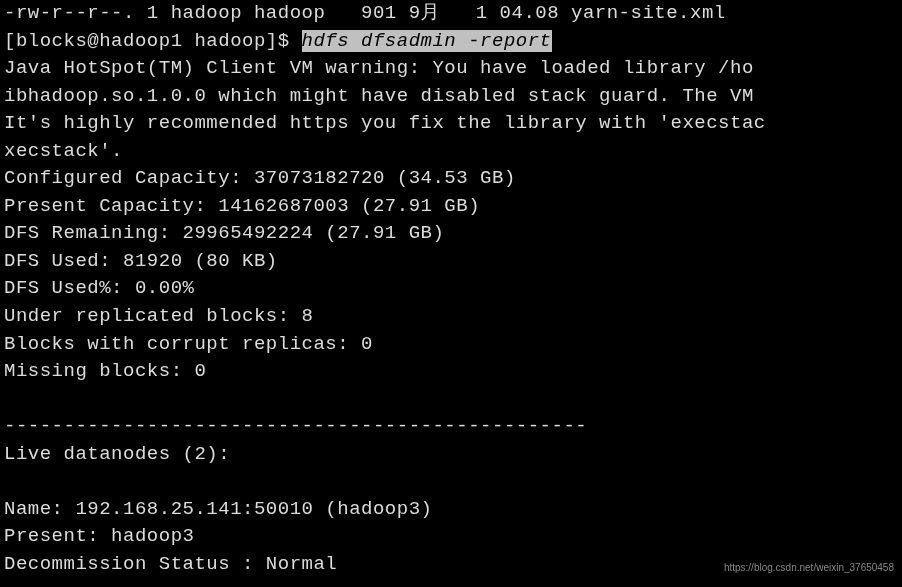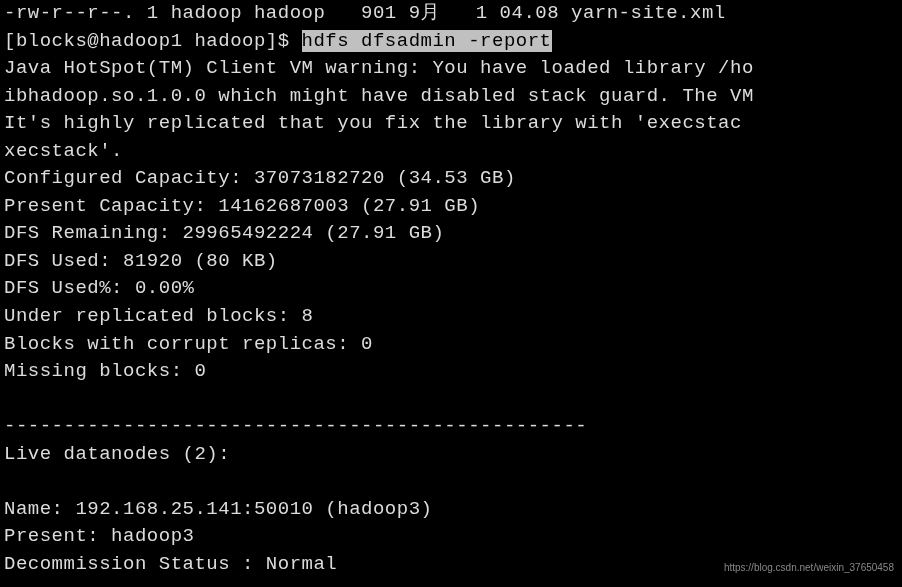--- a/index.html
+++ b/index.html
@@ -19,39 +19,40 @@
       position: relative;
       padding: 0 4px;
     }
     .terminal {
       white-space: pre;
       letter-spacing: 0.5px;
     }
     .highlight {
       background: #c0c0c0;
       color: #000000;
+      font-style: italic;
     }
     .watermark {
       position: absolute;
       bottom: 12px;
       right: 8px;
       color: #888888;
       font-family: Arial, sans-serif;
       font-size: 10px;
       letter-spacing: 0;
     }
   </style>
 </head>
 <body>
 
 <div class="terminal"><span>-rw-r--r--. 1 hadoop hadoop   901 9月   1 04.08 yarn-site.xml</span>
 <span>[blocks@hadoop1 hadoop]$ </span><span class="highlight">hdfs dfsadmin -report</span>
 <span>Java HotSpot(TM) Client VM warning: You have loaded library /ho</span>
 <span>ibhadoop.so.1.0.0 which might have disabled stack guard. The VM</span>
-<span>It's highly replicated that you fix the library with 'execstac</span>
+<span>It's highly recommended https you fix the library with 'execstac</span>
 <span>xecstack'.</span>
 <span>Configured Capacity: 37073182720 (34.53 GB)</span>
 <span>Present Capacity: 14162687003 (27.91 GB)</span>
 <span>DFS Remaining: 29965492224 (27.91 GB)</span>
 <span>DFS Used: 81920 (80 KB)</span>
 <span>DFS Used%: 0.00%</span>
 <span>Under replicated blocks: 8</span>
 <span>Blocks with corrupt replicas: 0</span>
 <span>Missing blocks: 0</span>
 <span></span>

